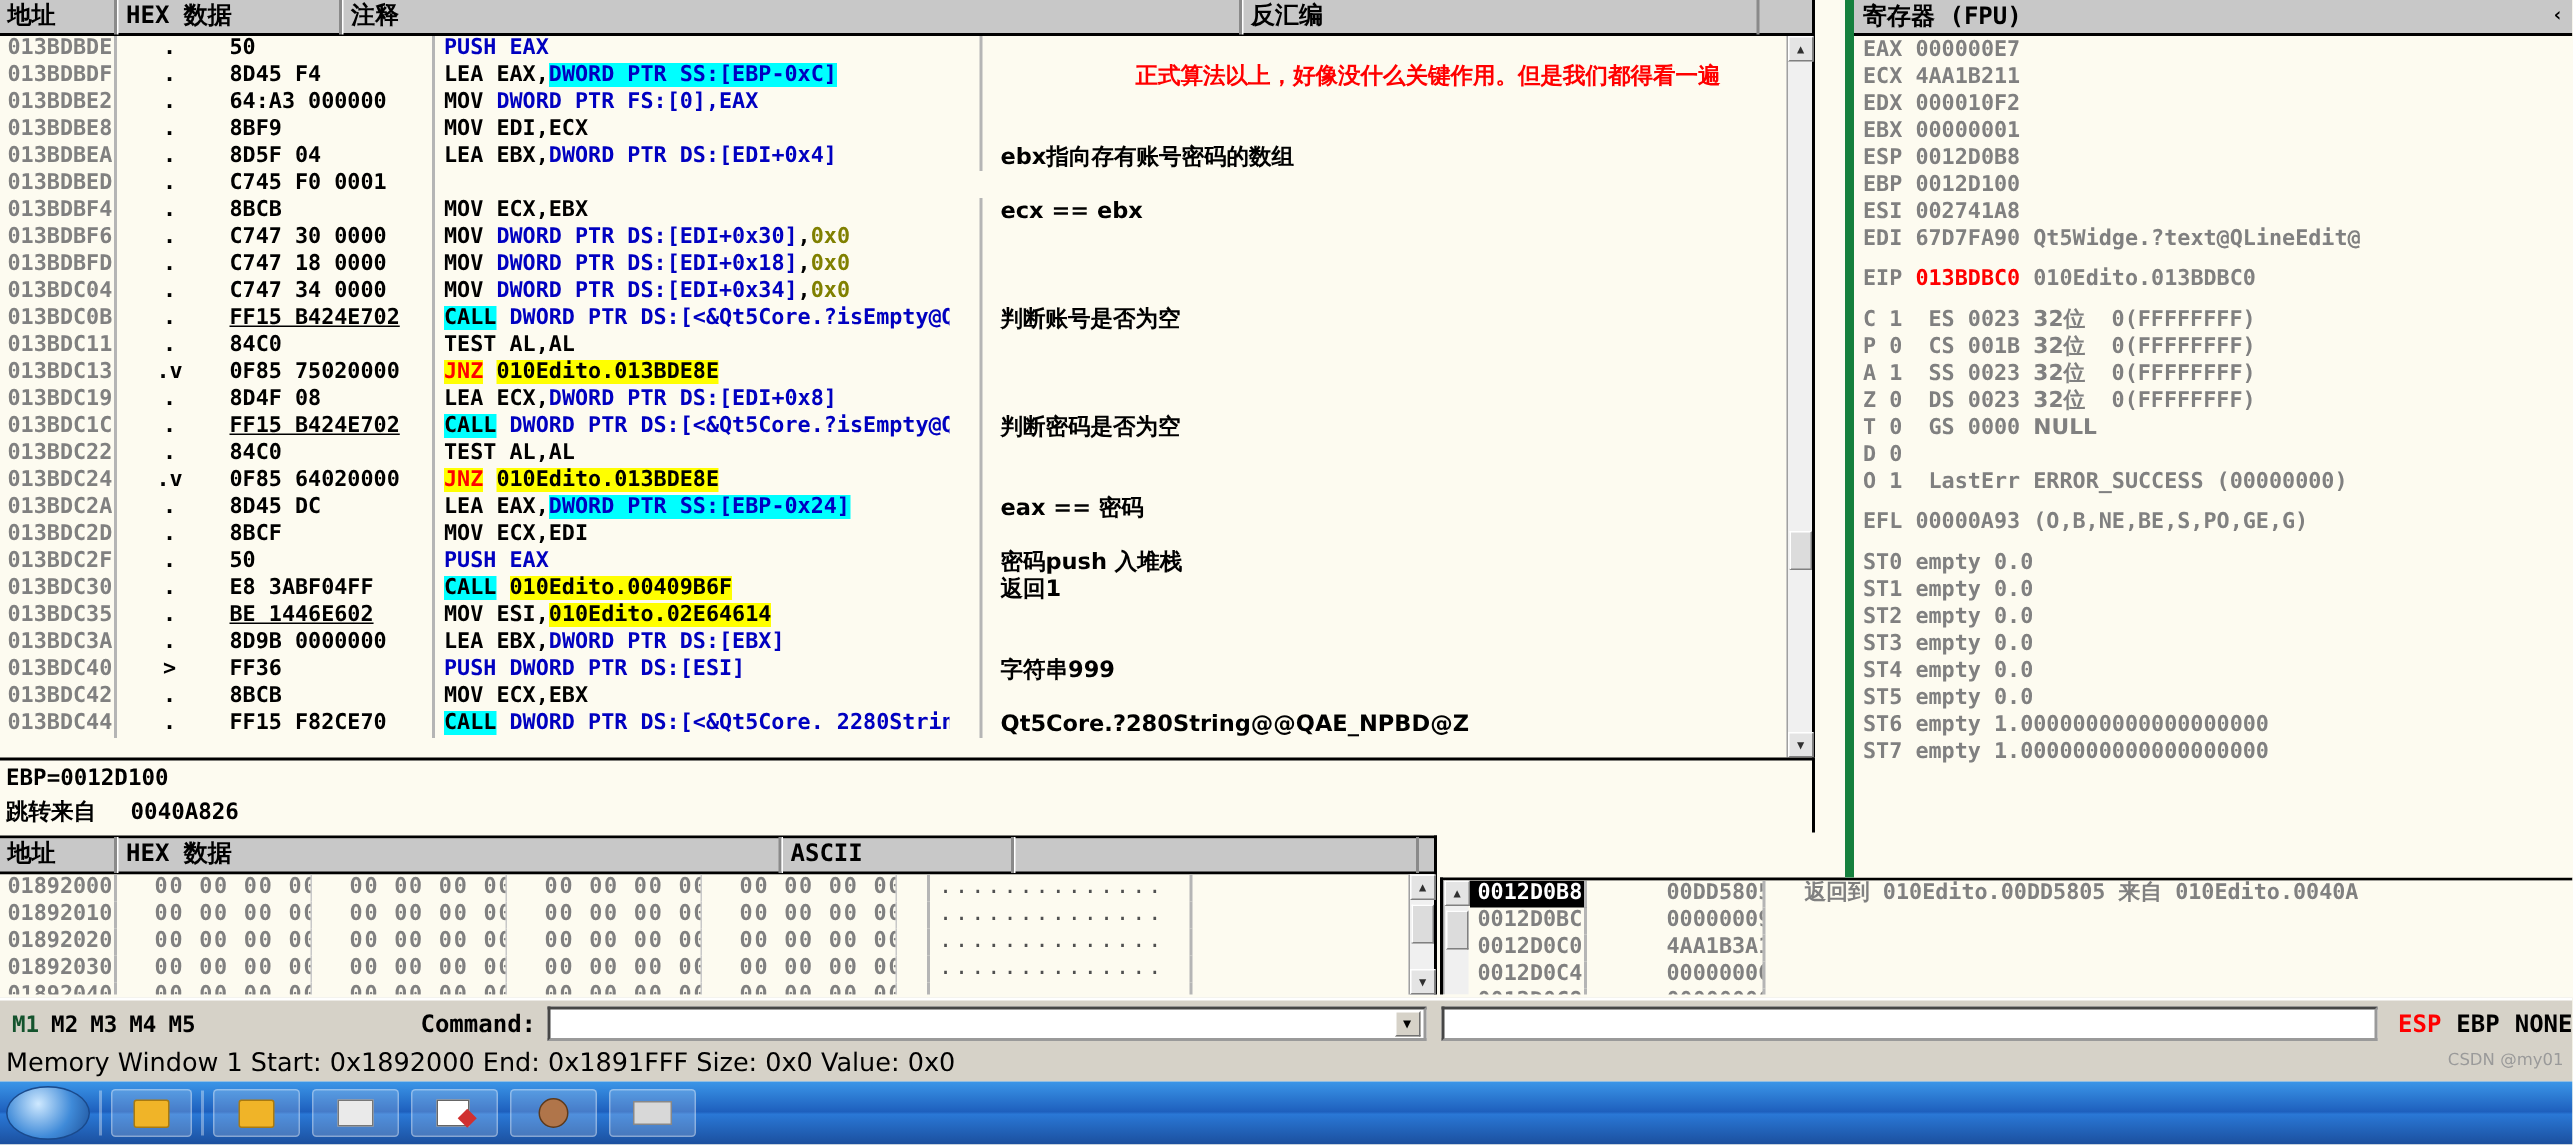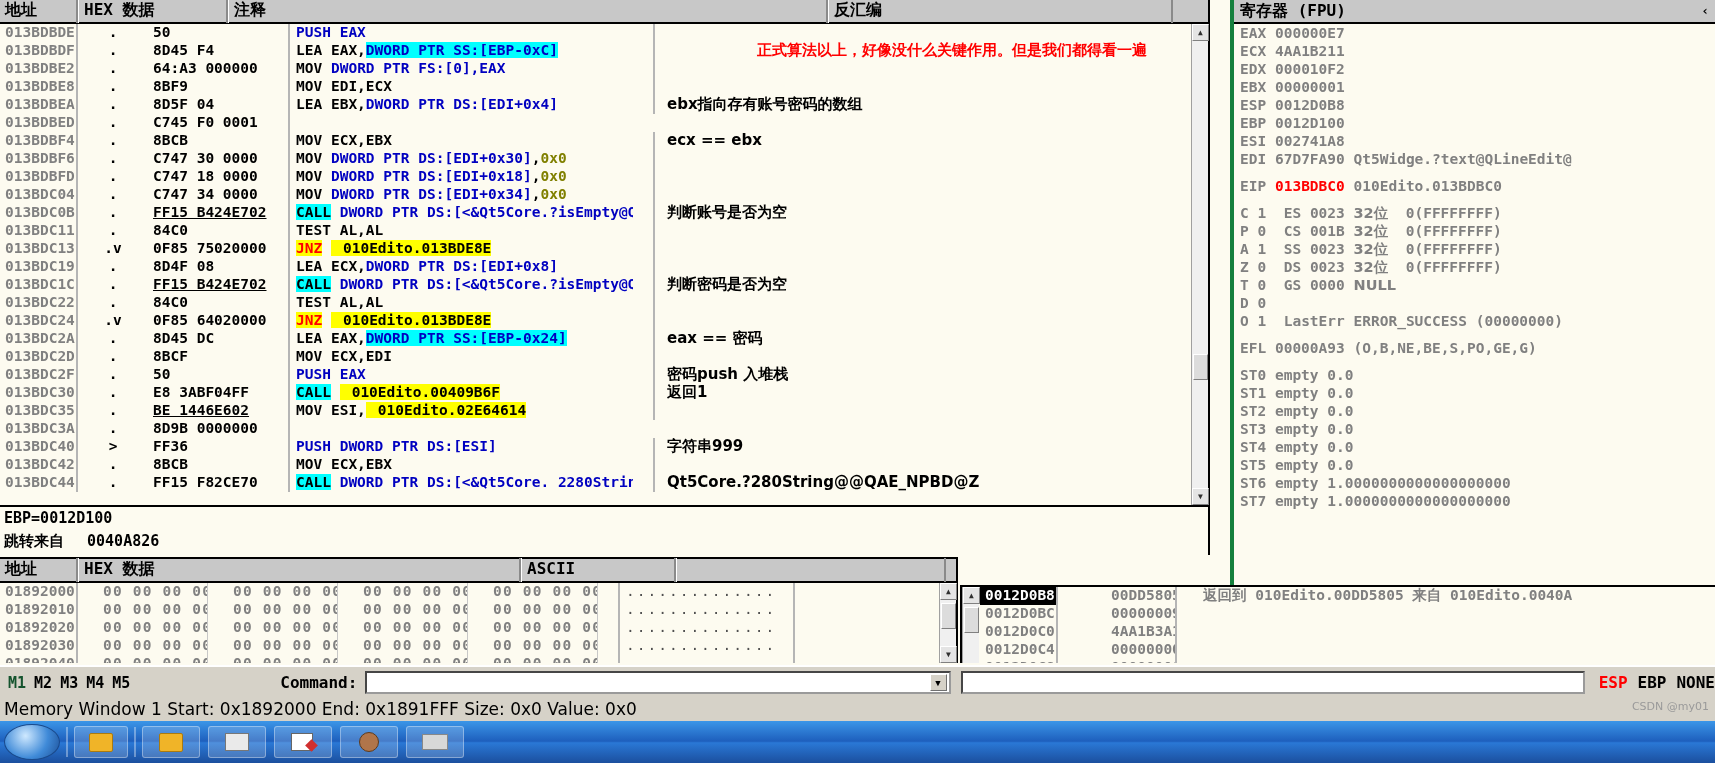--- a/index.html
+++ b/index.html
@@ -53,21 +53,21 @@
     flex: none;
   }
 
   
   .addr { color: #808080; font-weight: bold; }
   .hex  { color: #000; font-weight: bold; }
   .mn   { color: #000; font-weight: bold; }
   .op-blue { color: #0000c0; font-weight: bold; }
   .op-cy  { background: #00ffff; color: #0000c0; font-weight: bold; }
   .op-cy-k{ background: #00ffff; color: #000; font-weight: bold; }
-  .op-yel { background: #ffff00; color: #000; font-weight: bold; padding-left: 12px; }
+  .op-yel { background: #ffff00; color: #000; font-weight: bold; }
   .jnz    { background: #ffff00; color: #ff0000; font-weight: bold; }
   .olive  { color: #808000; font-weight: bold; }
   .under  { text-decoration: underline; }
   .cmt-cn { color: #000; font-weight: bold; font-size: 15px;
             font-family: "DejaVu Sans", "Liberation Sans", sans-serif; }
   .cmt-red{ color: #ff0000; font-weight: bold; font-size: 15px;
             font-family: "DejaVu Sans", "Liberation Sans", sans-serif; }
 
   
   #disasm-panel {
@@ -137,21 +137,21 @@
     overflow: hidden;
   }
   .s-addr { width: 78px; border-right: 2px solid #b5b5b5; }
   .s-val  { width: 99px; border-right: 2px solid #b5b5b5; color: #808080; font-weight: bold; padding-left: 33px;}
   .s-cmt  { width: 570px; padding-left: 6px; color: #808080; font-weight: bold; }
   .s-sel .s-addr { background: #000; color: #fff; }
 
   
   #reg-panel {
     position: absolute; left: 1230px; top: 0; width: 485px; height: 585px;
-    background: #fdfbf0; border-left: 4px solid #15803d;
+    background: #fdfbf0; border-left: 6px solid #15803d;
     overflow: hidden;
   }
   #reg-hdr {
     background: #c8c8c8; height: 24px; border-bottom: 2px solid #000;
     font-weight: bold; font-size: 16px; line-height: 22px; padding-left: 6px;
     display: flex; justify-content: space-between; align-items: center;
   }
   #reg-rows { font-size: 14.5px; line-height: 18px; padding-left: 6px; color: #808080; font-weight: bold; }
   #reg-rows .r { height: 18px; white-space: nowrap; overflow: hidden; }
   #reg-rows .sp { height: 9px; }
@@ -391,20 +391,21 @@
           <div class="cellc d-addr addr">013BDC35</div>
           <div class="cellc d-mark mn">.</div>
           <div class="cellc d-hex hex under">BE 1446E602</div>
           <div class="cellc d-dis"><span class="mn">MOV</span><span class="mn"> ESI,</span><span class="op-yel">010Edito.02E64614</span></div>
           <div class="cellc d-cmt"></div>
         </div>
         <div class="row">
           <div class="cellc d-addr addr">013BDC3A</div>
           <div class="cellc d-mark mn">.</div>
           <div class="cellc d-hex hex">8D9B 0000000</div>
+          <div class="cellc d-dis"><span class="mn">LEA</span><span class="mn"> EBX,</span><span class="op-blue">DWORD PTR DS:[EBX]</span></div>
           <div class="cellc d-cmt"></div>
         </div>
         <div class="row">
           <div class="cellc d-addr addr">013BDC40</div>
           <div class="cellc d-mark mn">&gt;</div>
           <div class="cellc d-hex hex">FF36</div>
           <div class="cellc d-dis"><span class="op-blue">PUSH</span><span class="mn"> </span><span class="op-blue">DWORD PTR DS:[ESI]</span></div>
           <div class="cellc d-cmt"><span class="cmt-cn">字符串999</span></div>
         </div>
         <div class="row">

